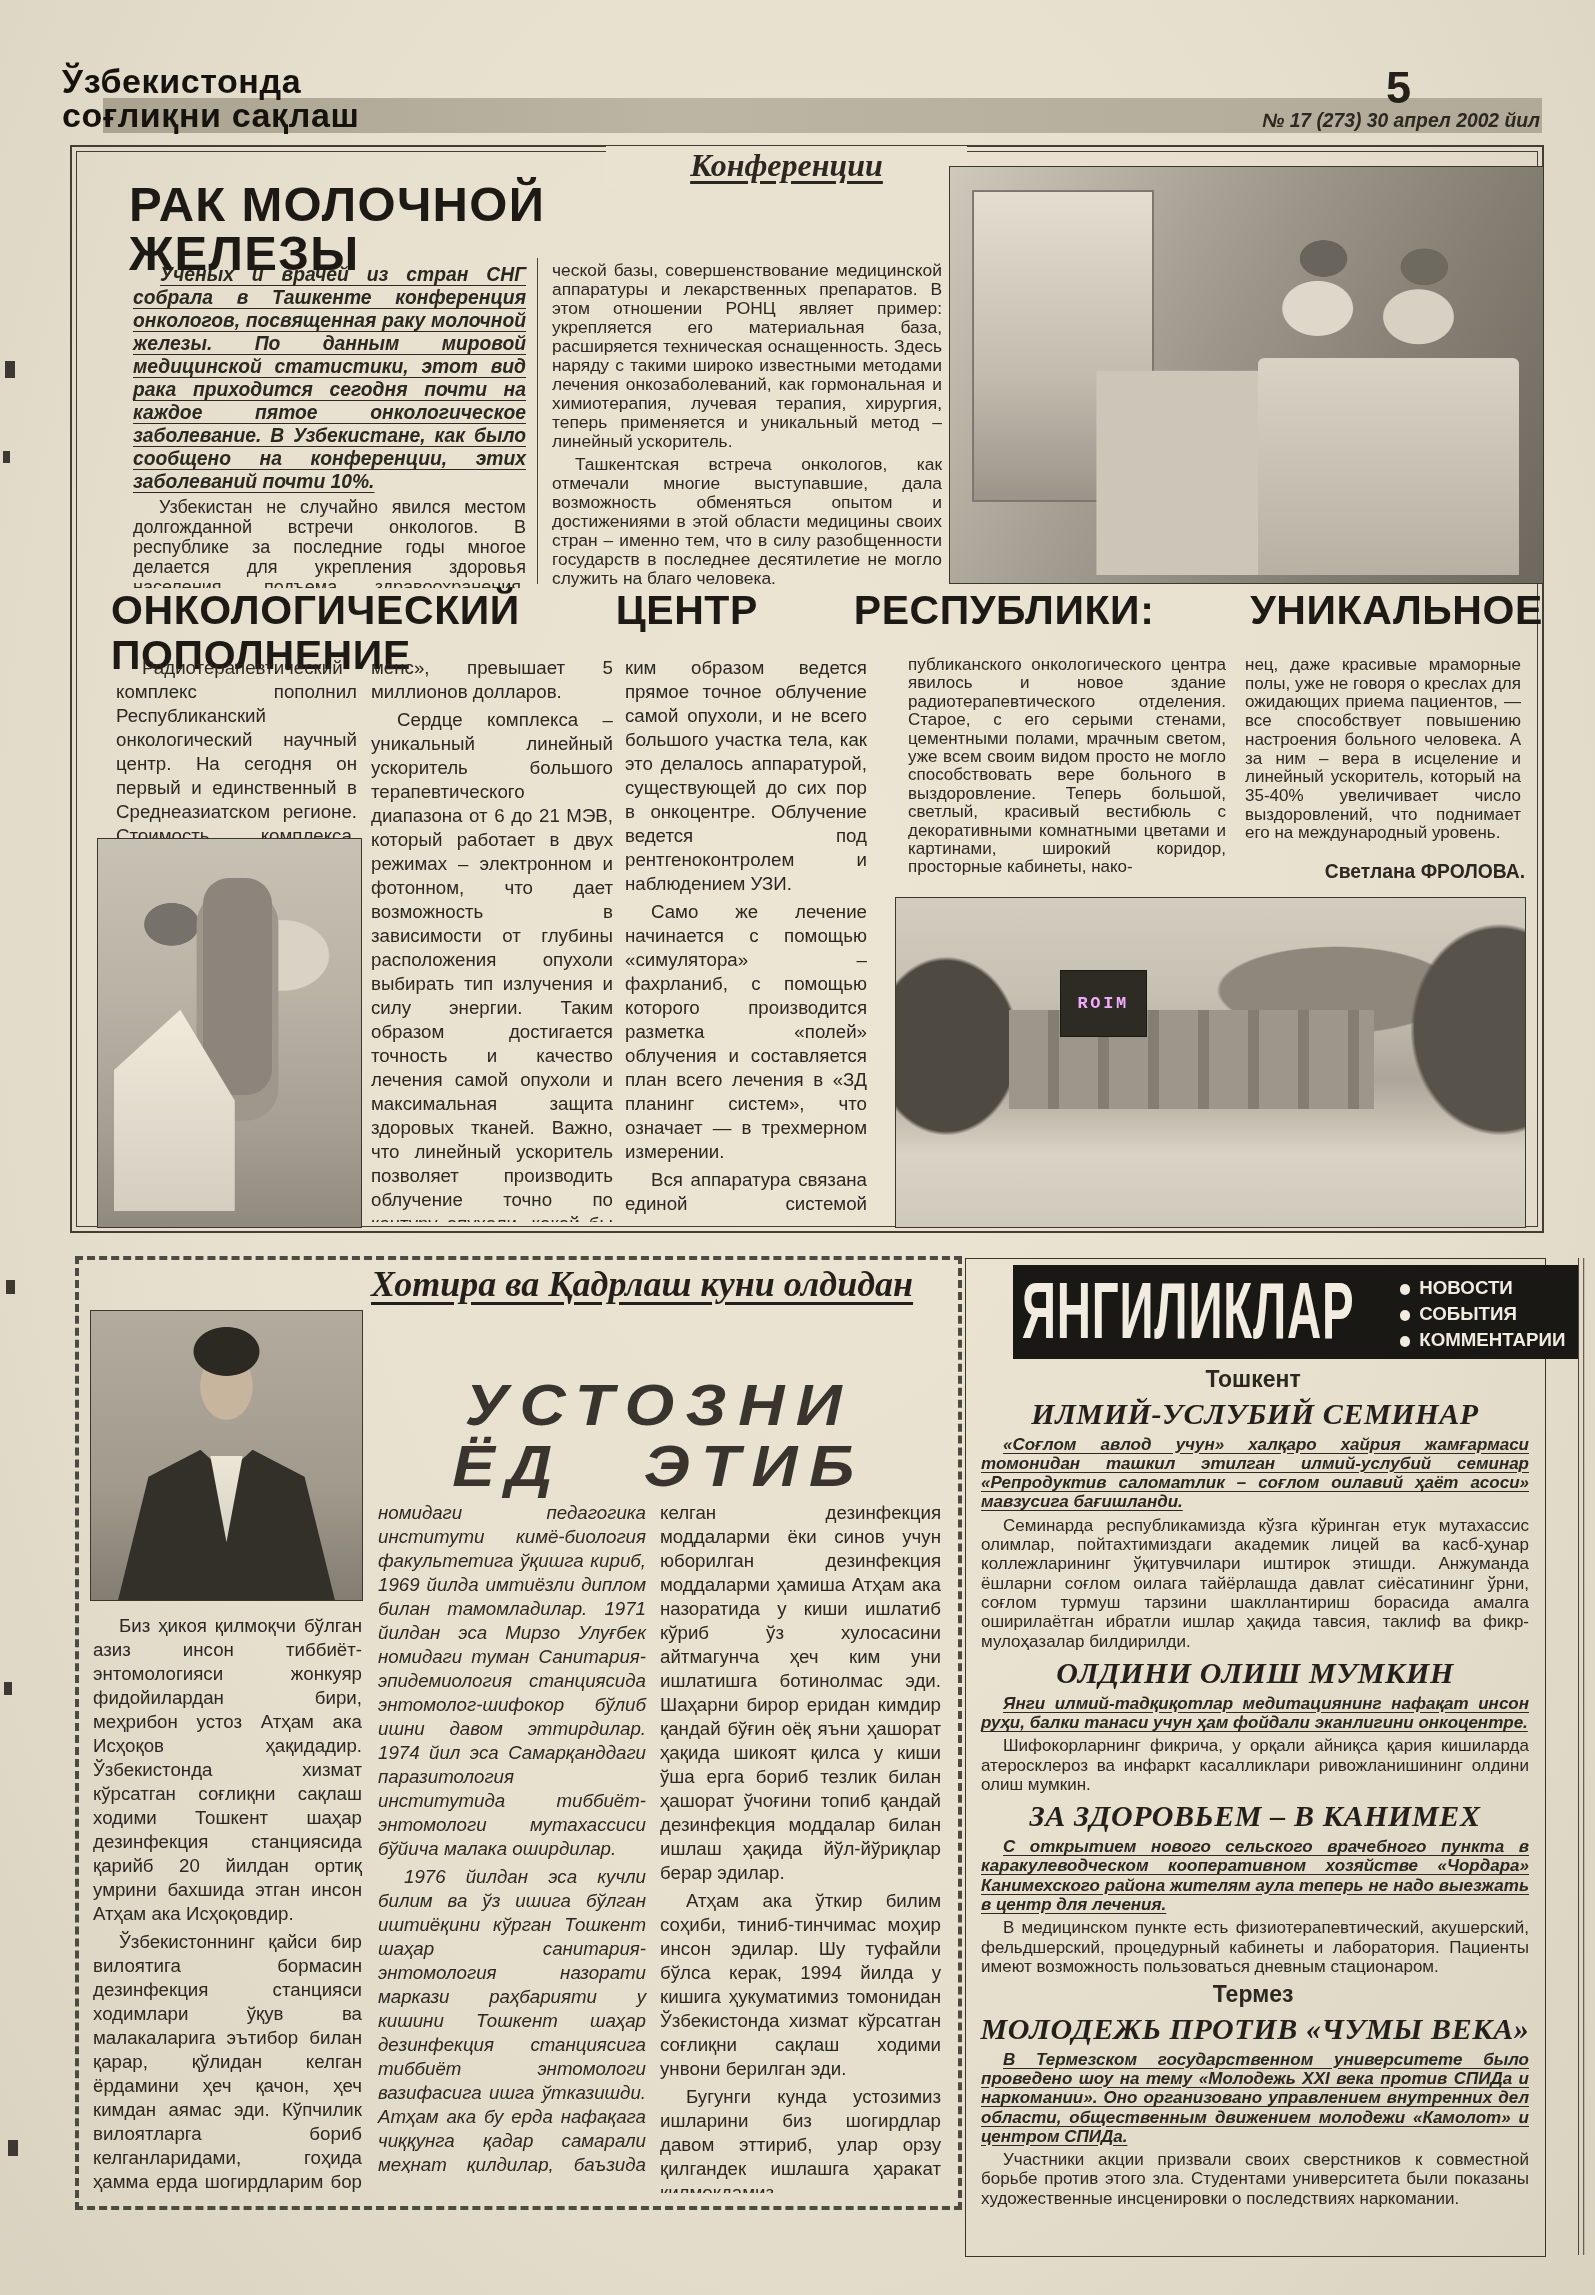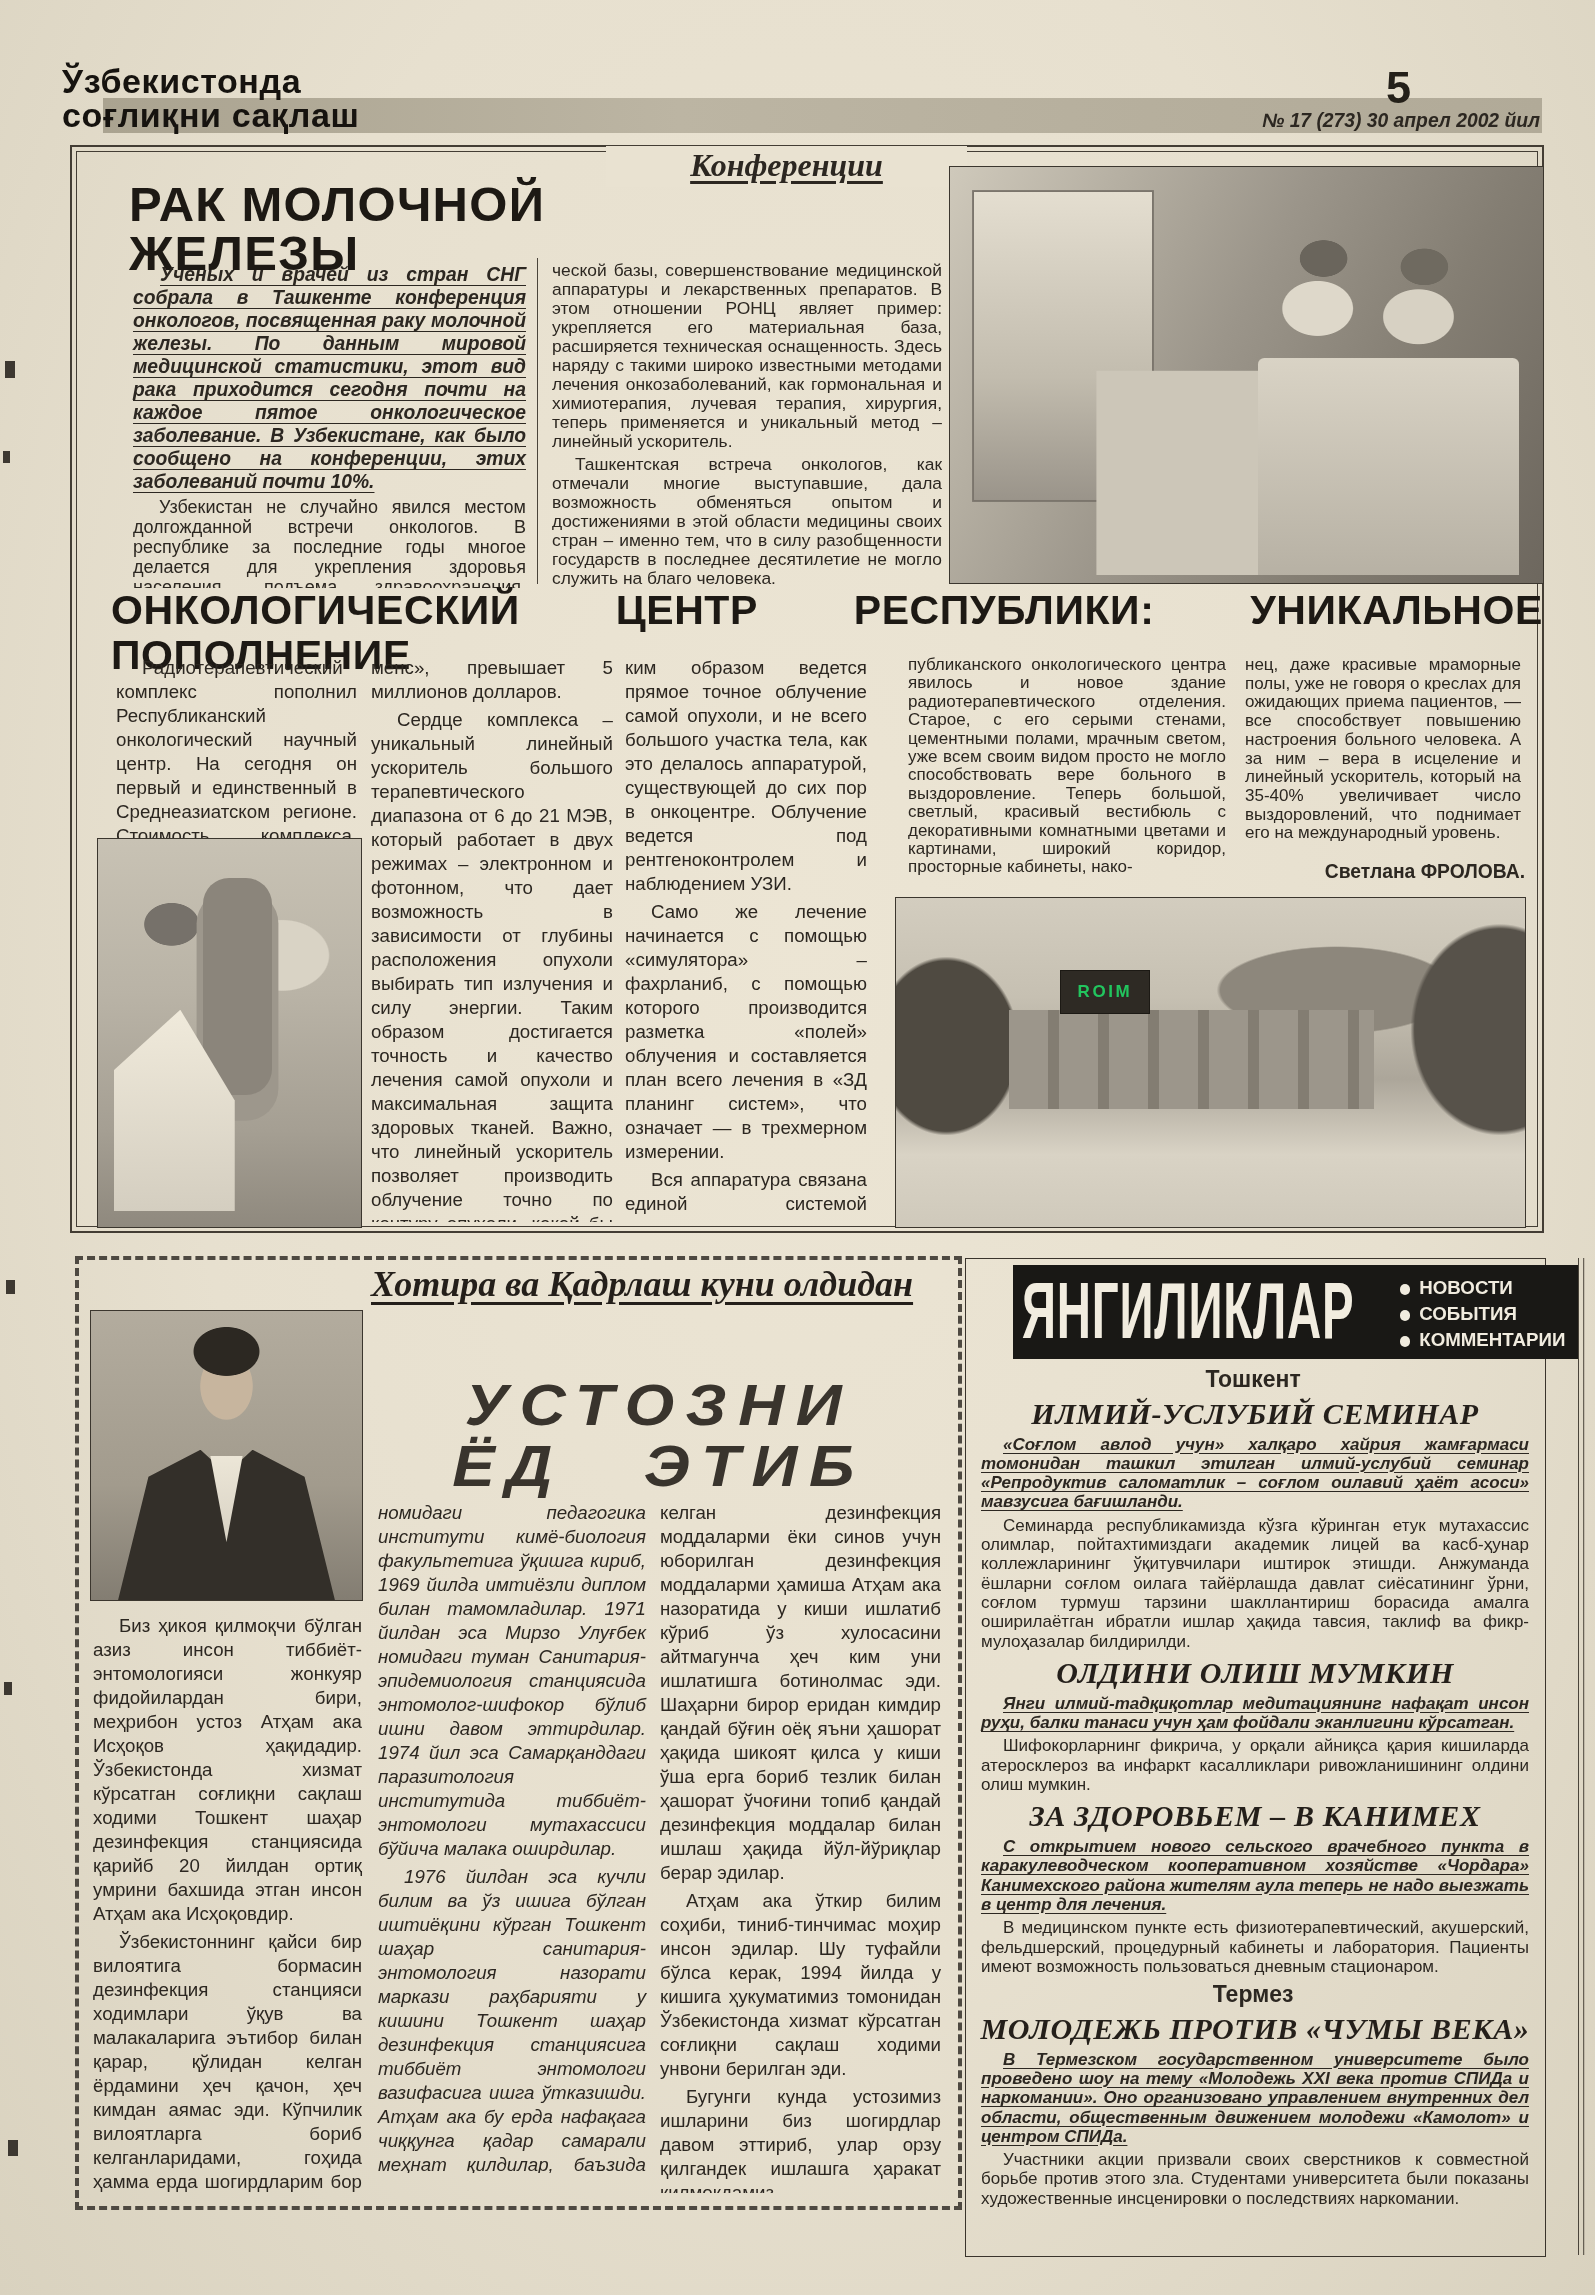--- a/index.html
+++ b/index.html
@@ -57,22 +57,22 @@
   #photo2::after{content:"";position:absolute;left:6%;top:44%;width:46%;height:52%;
       background:linear-gradient(#f0eadb,#d4cec0);clip-path:polygon(0 30%,55% 0,100% 45%,100% 100%,0 100%);}
   #photo3{left:895px;top:897px;width:629px;height:329px;
     background:
       radial-gradient(ellipse 116px 142px at 8% 45%, #4f4a41 0 60%, transparent 63%),
       radial-gradient(ellipse 142px 168px at 96% 40%, #57524a 0 60%, transparent 63%),
       radial-gradient(ellipse 193px 71px at 70% 28%, #8d877c 0 60%, transparent 62%),
       linear-gradient(#d3cdbf 0%,#c6c0b2 30%,#aca69a 55%,#d9d3c5 78%,#cfc9bb 100%);}
   #photo3::before{content:"";position:absolute;left:18%;top:34%;width:58%;height:30%;
       background:repeating-linear-gradient(90deg,#9c968b 0 39px,#837d72 39px 50px);}
-  #sign{left:26%;top:22%;position:absolute;background:#2e2a24;color:#22c55e;font-size:17px;font-weight:bold;
-        padding:11px 17px;letter-spacing:2.6px;border:1.3px solid #1c1914;}
+  #sign{left:26%;top:22%;position:absolute;background:#2e2a24;color:#f0abfc;font-size:17px;font-weight:bold;
+        padding:23px 17px;letter-spacing:2.6px;border:1.3px solid #1c1914;font-family:Liberation Mono, monospace;}
   #photo4{left:90px;top:1310px;width:271px;height:289px;
     background:
       radial-gradient(ellipse 54px 40px at 50% 14%, #2c2822 0 60%, transparent 62%),
       radial-gradient(ellipse 43px 55px at 50% 26%, #c7b59e 0 60%, transparent 62%),
       linear-gradient(#b3ac9e 0%,#a29b8d 60%,#837d72 100%);}
   #photo4::before{content:"";position:absolute;left:10%;top:48%;width:80%;height:52%;
       background:#332f29;clip-path:polygon(0 100%,14% 18%,38% 0,50% 16%,62% 0,86% 18%,100% 100%);}
   #photo4::after{content:"";position:absolute;left:44%;top:50%;width:12%;height:30%;
       background:linear-gradient(#ece6d7,#d8d2c4);clip-path:polygon(0 0,100% 0,50% 100%);}
   
@@ -204,21 +204,21 @@
       <div><span class="bullet"></span><span>КОММЕНТАРИИ</span></div>
     </div>
   </div>
   <div id="newsflow" class="abs ovh">
     <div class="dateline">Тошкент</div>
     <div class="news-head">ИЛМИЙ-УСЛУБИЙ СЕМИНАР</div>
     <p class="news-lead jt">«Соғлом авлод учун» халқаро хайрия жамғармаси томонидан ташкил этилган илмий-услубий семинар «Репродуктив саломатлик – соғлом оилавий ҳаёт асоси» мавзусига бағишланди.</p>
     <p class="news-body jt">Семинарда республикамизда кўзга кўринган етук мутахассис олимлар, пойтахтимиздаги академик лицей ва касб-ҳунар коллежларининг ўқитувчилари иштирок этишди. Анжуманда ёшларни соғлом оилага тайёрлашда давлат сиёсатининг ўрни, соғлом турмуш тарзини шакллантириш борасида амалга оширилаётган ибратли ишлар ҳақида тавсия, таклиф ва фикр-мулоҳазалар билдирилди.</p>
 
     <div class="news-head">ОЛДИНИ ОЛИШ МУМКИН</div>
-    <p class="news-lead jt">Янги илмий-тадқиқотлар медитациянинг нафақат инсон руҳи, балки танаси учун ҳам фойдали эканлигини кўрсатган.</p>
+    <p class="news-lead jt">Янги илмий-тадқиқотлар медитациянинг нафақат инсон руҳи, балки танаси учун ҳам фойдали эканлигини онкоцентре.</p>
     <p class="news-body jt">Шифокорларнинг фикрича, у орқали айниқса қария кишиларда атеросклероз ва инфаркт касалликлари ривожланишининг олдини олиш мумкин.</p>
 
     <div class="news-head">ЗА ЗДОРОВЬЕМ – В КАНИМЕХ</div>
     <p class="news-lead jt">С открытием нового сельского врачебного пункта в каракулеводческом кооперативном хозяйстве «Чордара» Канимехского района жителям аула теперь не надо выезжать в центр для лечения.</p>
     <p class="news-body jt">В медицинском пункте есть физиотерапевтический, акушерский, фельдшерский, процедурный кабинеты и лаборатория. Пациенты имеют возможность пользоваться дневным стационаром.</p>
 
     <div class="dateline">Термез</div>
     <div class="news-head">МОЛОДЕЖЬ ПРОТИВ «ЧУМЫ ВЕКА»</div>
     <p class="news-lead jt">В Термезском государственном университете было проведено шоу на тему «Молодежь XXI века против СПИДа и наркомании». Оно организовано управлением внутренних дел области, общественным движением молодежи «Камолот» и центром СПИДа.</p>
     <p class="news-body jt">Участники акции призвали своих сверстников к совместной борьбе против этого зла. Студентами университета были показаны художественные инсценировки о последствиях наркомании.</p>

